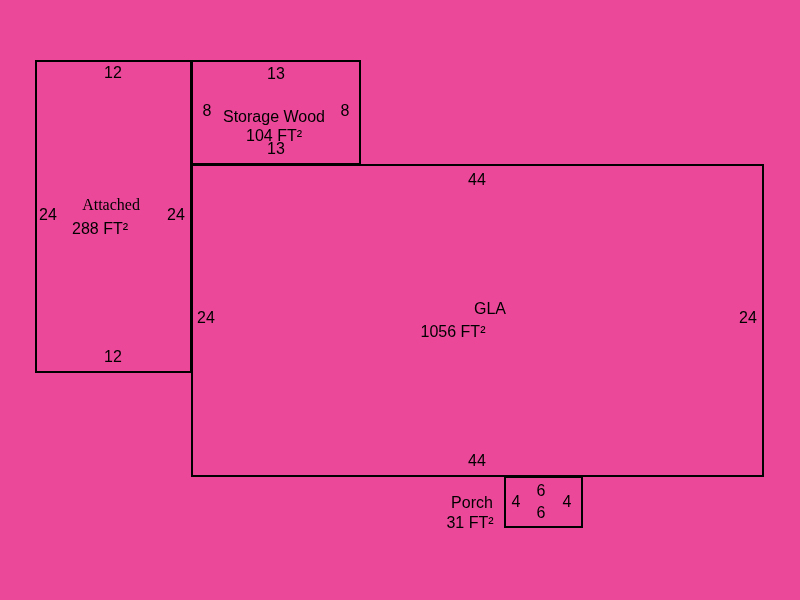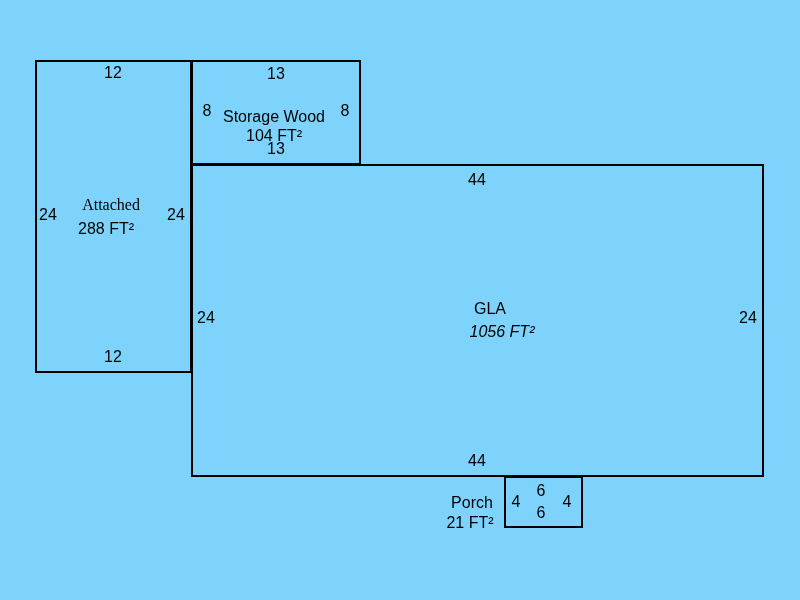--- a/index.html
+++ b/index.html
@@ -3,21 +3,21 @@
 <meta charset="utf-8">
 <style>
   html, body {
     margin: 0;
     padding: 0;
   }
   .sketch {
     position: relative;
     width: 800px;
     height: 600px;
-    background: #7dd3fc;
+    background: #ec4899;
     font-family: "Liberation Sans", sans-serif;
     color: #000000;
     overflow: hidden;
   }
   .rect {
     position: absolute;
     border: 2px solid #000000;
     box-sizing: border-box;
     background: transparent;
   }
@@ -36,38 +36,38 @@
 <div class="sketch">
 
   <div class="rect" style="left:35px; top:60px; width:157px; height:313px;"></div>
   <div class="rect" style="left:191px; top:60px; width:170px; height:105px;"></div>
   <div class="rect" style="left:191px; top:164px; width:573px; height:313px;"></div>
   <div class="rect" style="left:504px; top:476px; width:79px; height:52px;"></div>
 
   <div class="lbl" style="left:113px; top:73px;">12</div>
   <div class="lbl" style="left:48px; top:215px;">24</div>
   <div class="lbl" style="left:111px; top:205px;font-family:Liberation Serif, serif;">Attached</div>
-  <div class="lbl" style="left:106px; top:229px;">288 FT²</div>
+  <div class="lbl" style="left:100px; top:229px;">288 FT²</div>
   <div class="lbl" style="left:176px; top:215px;">24</div>
   <div class="lbl" style="left:113px; top:357px;">12</div>
 
   <div class="lbl" style="left:276px; top:74px;">13</div>
   <div class="lbl" style="left:207px; top:111px;">8</div>
   <div class="lbl" style="left:274px; top:117px;">Storage Wood</div>
   <div class="lbl" style="left:274px; top:136px;">104 FT²</div>
   <div class="lbl" style="left:345px; top:111px;">8</div>
   <div class="lbl" style="left:276px; top:149px;">13</div>
 
   <div class="lbl" style="left:477px; top:180px;">44</div>
   <div class="lbl" style="left:206px; top:318px;">24</div>
   <div class="lbl" style="left:490px; top:309px;">GLA</div>
-  <div class="lbl" style="left:502px; top:332px;font-style:italic;">1056 FT²</div>
+  <div class="lbl" style="left:453px; top:332px;">1056 FT²</div>
   <div class="lbl" style="left:748px; top:318px;">24</div>
   <div class="lbl" style="left:477px; top:461px;">44</div>
 
   <div class="lbl" style="left:472px; top:503px;">Porch</div>
-  <div class="lbl" style="left:470px; top:523px;">21 FT²</div>
+  <div class="lbl" style="left:470px; top:523px;">31 FT²</div>
   <div class="lbl" style="left:516px; top:502px;">4</div>
   <div class="lbl" style="left:541px; top:491px;">6</div>
   <div class="lbl" style="left:567px; top:502px;">4</div>
   <div class="lbl" style="left:541px; top:513px;">6</div>
 
 </div>
 
 </body></html>

